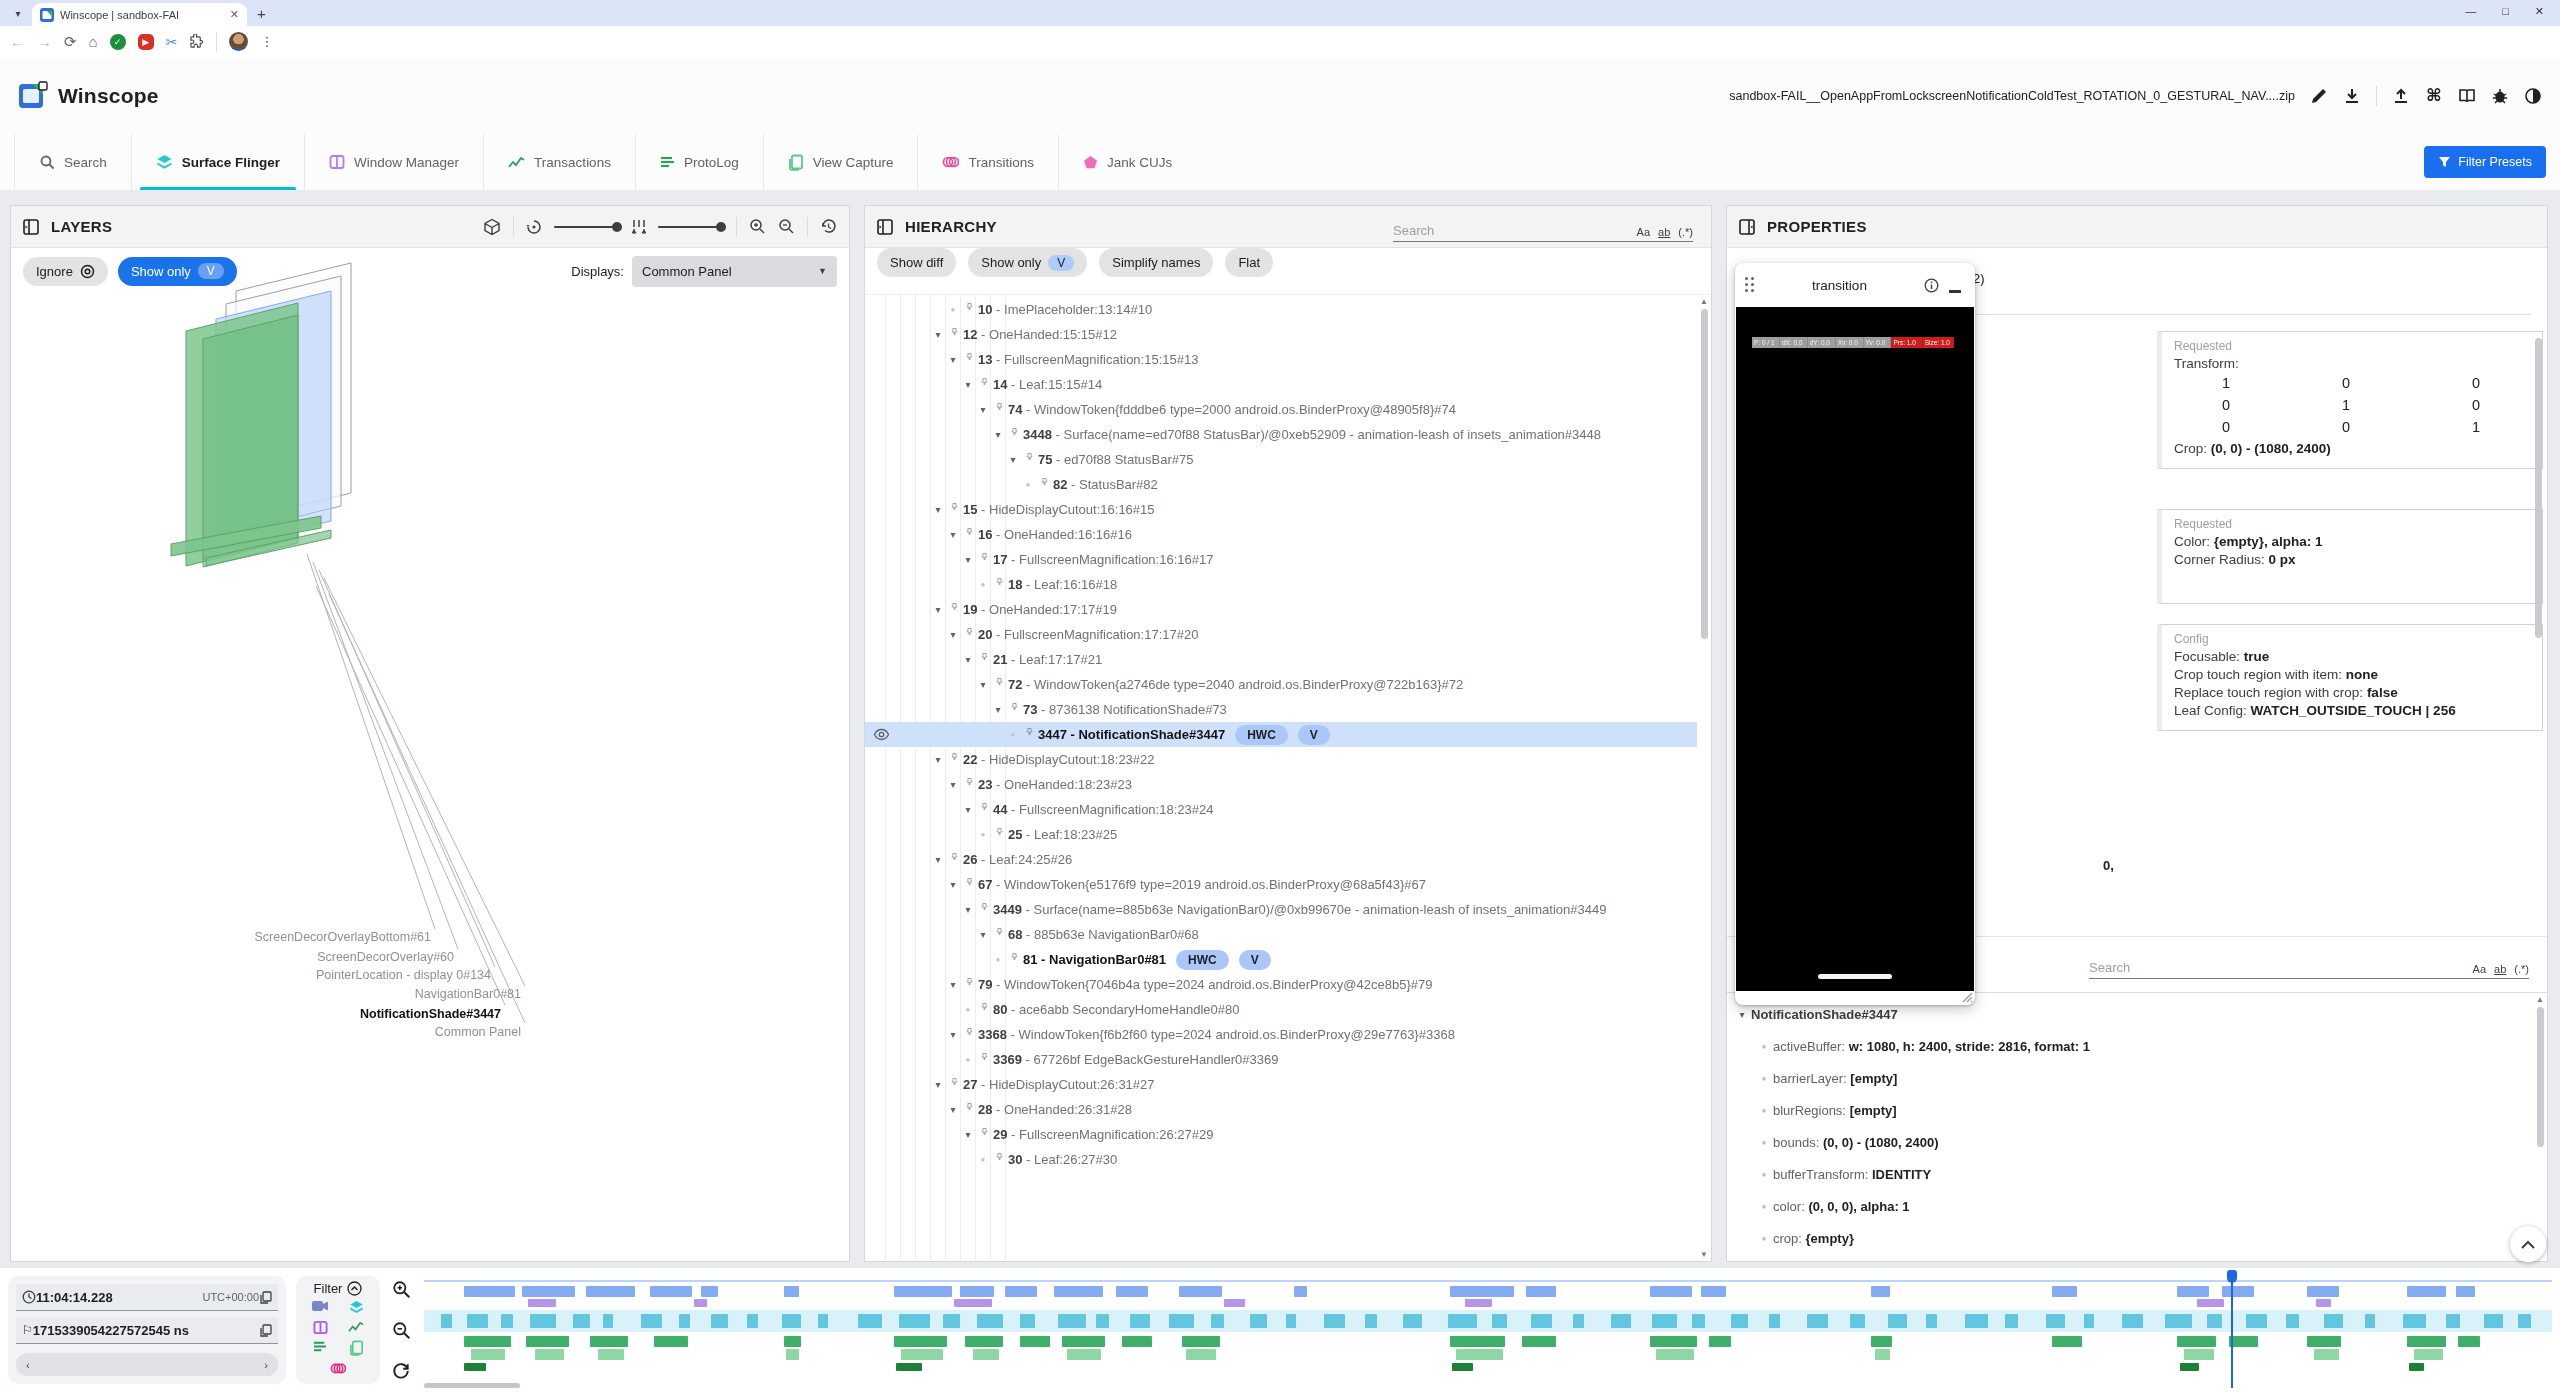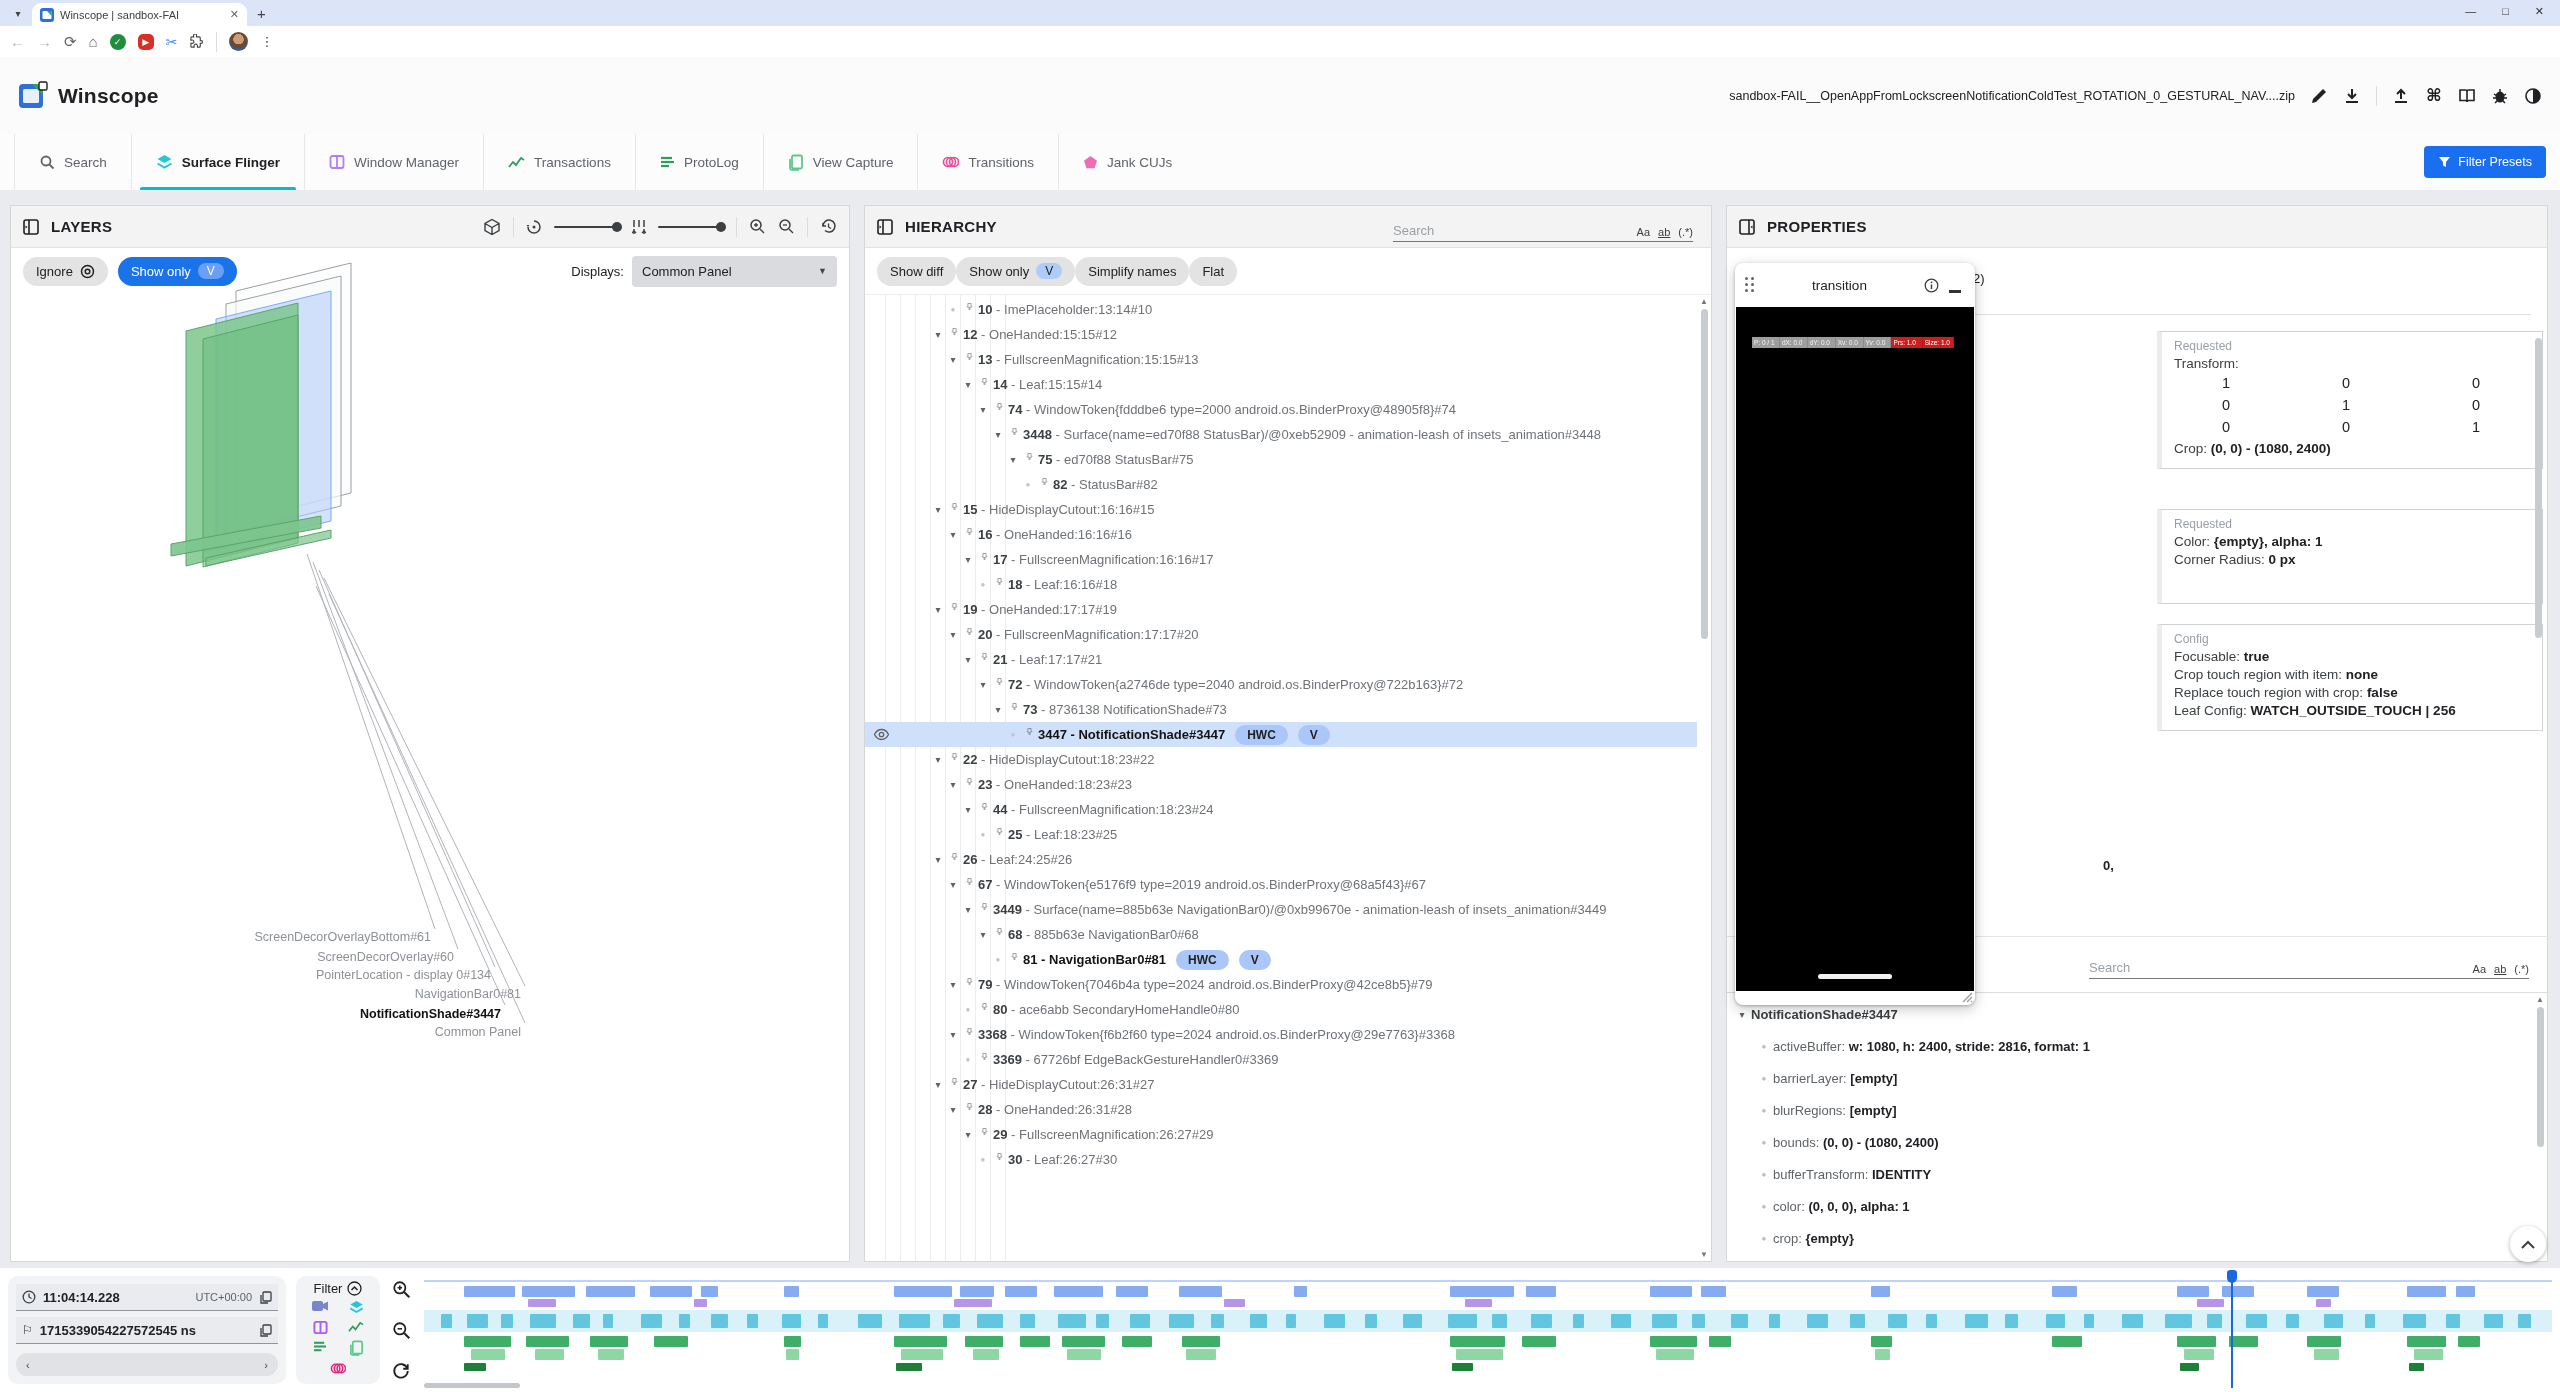--- a/index.html
+++ b/index.html
@@ -65,21 +65,21 @@
   #layers-body { flex:1; position:relative; overflow:hidden; }
   #scene-svg { position:absolute; left:0; top:-46px; width:840px; height:1014px; }
   .scene-label { position:absolute; font-size:12.5px; color:#8d9196; white-space:nowrap; }
   .scene-label.strong { color:#111; font-weight:600; }
 
   
   .search-wrap { position:absolute; right:18px; top:6px; width:300px; height:30px; border-bottom:1px solid #777; display:flex; align-items:flex-end; padding-bottom:3px; }
   .search-ph { color:#9aa0a6; font-size:13px; flex:1; }
   .search-ops { display:flex; gap:8px; font-size:11px; color:#3c4043; align-items:center; }
   .search-ops .u { text-decoration:underline; }
-  #hier-controls { height:46px; min-height:46px; display:flex; align-items:center; padding:0 12px; }
+  #hier-controls { height:46px; min-height:46px; display:flex; align-items:flex-start; gap:12px; padding:0 12px; }
   #tree-wrap { flex:1; position:relative; overflow:hidden; border-top:1px solid #eee; }
   #tree { position:absolute; left:0; top:2px; right:14px; }
   .guide { position:absolute; top:0; bottom:0; width:1px; background:#ededee; }
   .trow { position:relative; display:flex; align-items:flex-start; line-height:25px; font-size:13px; color:#6e7276; padding-right:10px; }
   .trow .mark { width:16px; min-width:16px; text-align:center; color:#5f6368; font-size:10px; }
   .trow .mark.b { color:#c2c5c9; font-size:8px; }
   .trow .pin { width:17px; min-width:17px; padding-top:6px; }
   .trow .lbl b { color:#3c4043; font-weight:600; }
   .trow.boldrow, .trow.boldrow .lbl b { color:#141414; font-weight:700; }
   .trow.sel { background:#cfe0fb; }
@@ -123,21 +123,21 @@
   #stats-bar { position:absolute; left:16px; right:20px; top:30px; height:11px; display:flex; font-size:6.5px; color:#fff; line-height:11px; white-space:nowrap; overflow:hidden; }
   #stats-bar .g { background:#9e9e9e; flex:1; padding-left:2px; border-right:1px solid #8a8a8a; color:#f4f4f4; }
   #stats-bar .r { background:#cf1d1d; width:15.5%; padding-left:2px; border-right:1px solid #b31717; }
   #homebar { position:absolute; left:50%; bottom:12px; width:74px; height:5px; margin-left:-37px; background:#f2f2f2; border-radius:3px; }
   #card-foot { height:14px; position:relative; }
   #resize-h { position:absolute; right:2px; bottom:2px; }
 
   
   #timeline { position:absolute; left:0; right:0; top:1268px; height:124px; background:#fff; }
   #time-card { position:absolute; left:8px; top:8px; width:278px; height:108px; background:#f1f3f4; border-radius:10px; padding:8px; }
-  .time-row { height:27px; background:#e9ebee; border-bottom:1px solid #8f959b; display:flex; align-items:center; gap:7px; padding:0 6px; margin-bottom:6px; }
+  .time-row { height:27px; background:#e9ebee; border-bottom:1px solid #8f959b; display:flex; align-items:center; padding:0 6px; margin-bottom:6px; }
   .time-main { font-size:13px; font-weight:700; }
   .time-utc { margin-left:auto; font-size:11px; color:#5f6368; }
   .hslide { height:23px; background:#e0e2e6; border-radius:12px; display:flex; align-items:center; justify-content:space-between; padding:0 10px; color:#444; font-size:11px; margin-top:9px; }
   #filter-card { position:absolute; left:296px; top:8px; width:84px; height:108px; background:#f1f3f4; border-radius:10px; padding:5px 6px; }
   #filter-head { display:flex; align-items:flex-end; justify-content:center; gap:5px; font-size:13px; color:#202124; }
   .fgrid { display:grid; grid-template-columns:1fr 1fr; justify-items:center; row-gap:5px; margin-top:4px; }
   #zoom-col { position:absolute; left:384px; top:8px; width:34px; height:108px; display:flex; flex-direction:column; justify-content:space-between; align-items:center; padding:4px 0; }
   #tl-canvas { position:absolute; left:424px; right:8px; top:4px; bottom:4px; }
   #tl-topline { position:absolute; left:0; right:0; top:8px; height:2px; background:#bcd3fb; }
   .tl-row { position:absolute; left:0; right:0; }

